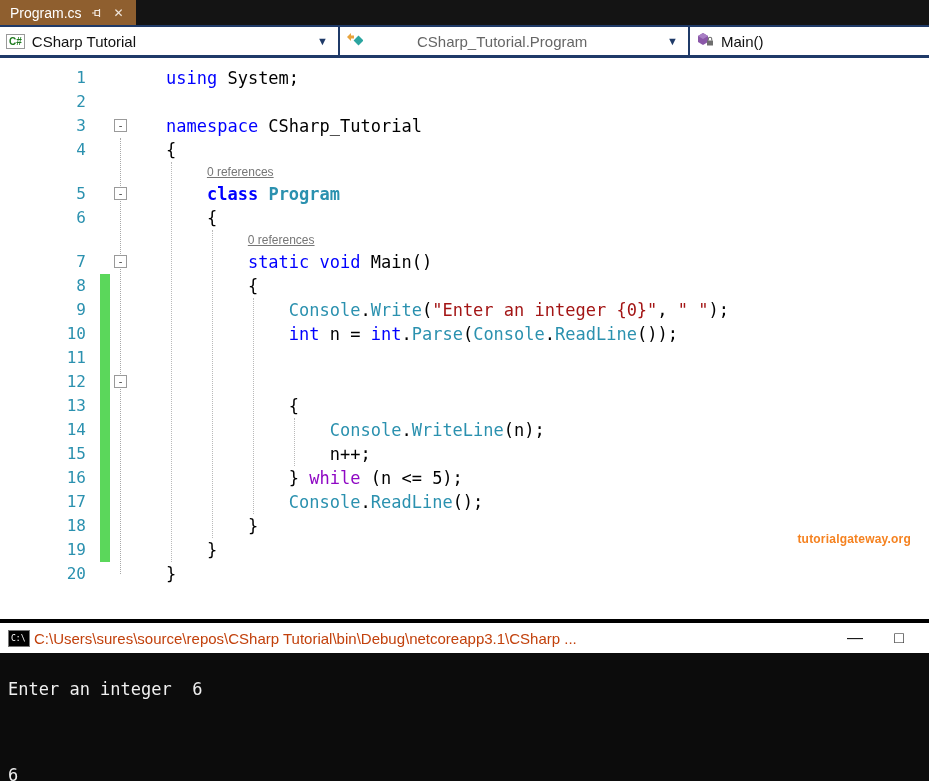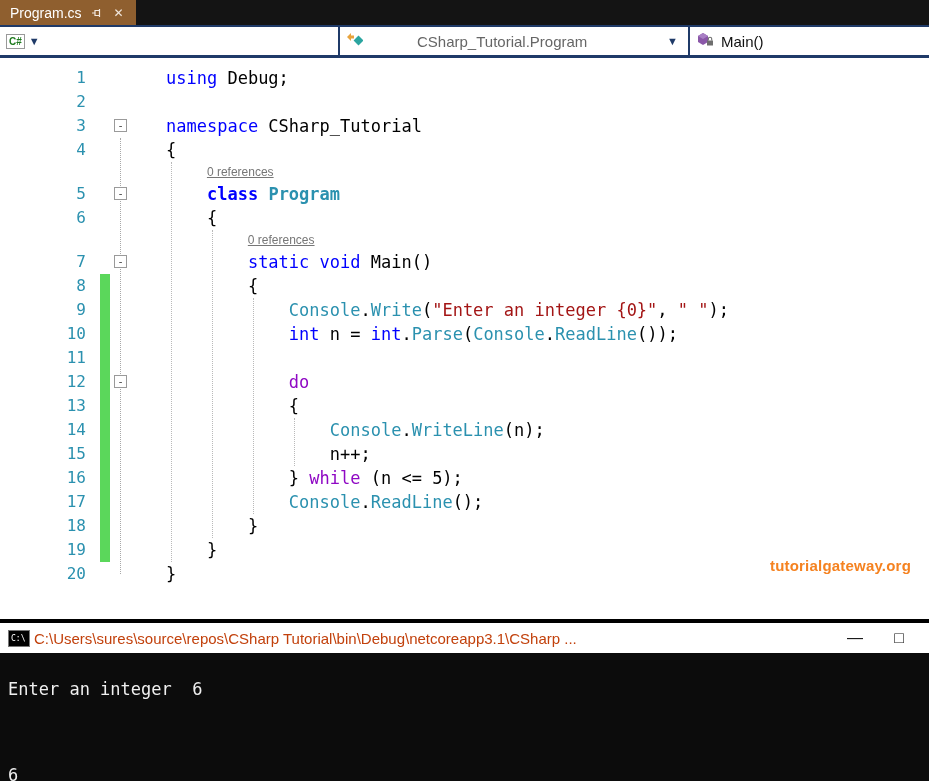--- a/index.html
+++ b/index.html
@@ -34,21 +34,21 @@
   .fold-box { position:absolute; left:4px; top:5px; width:13px; height:13px; border:1px solid #9a9a9a; background:#fff; color:#444; font-size:11px; line-height:11px; text-align:center; z-index:3; }
   .ln-code { font-family:"DejaVu Sans Mono", monospace; font-size:17px; white-space:pre; color:#000; }
   .refs-text { font-family:"Liberation Sans", sans-serif; font-size:12px; color:#767676;text-decoration:underline; }
   .tk-kw { color:var(--c-kw,#0000FF); }
   .tk-ctrl { color:var(--c-ctrl,#8F08C4); }
   .tk-cls { color:var(--c-cls,#2B91AF); }
   .tk-str { color:var(--c-str,#A31515); }
   .tk-pl { color:#000; }
   .guide { position:absolute; width:0; border-left:1px dotted #b9b9b9; z-index:1; }
   .outline-guide { position:absolute; width:0; border-left:1px dotted #a8a8a8; z-index:1; }
-  .watermark { position:absolute; top:499px; right:18px; font-size:15px; font-weight:bold; color:var(--c-watermark,#F58220); letter-spacing:0.2px; }
+  .watermark { position:absolute; top:474px; right:18px; font-size:12px; font-weight:bold; color:var(--c-watermark,#F58220); letter-spacing:0.2px; }
 
   
   .console-window { position:absolute; top:623px; left:0; width:929px; height:158px; }
   .console-titlebar { height:30px; background:#fff; display:flex; align-items:center; padding:0 8px; }
   .console-app-icon { width:22px; height:17px; background:#000; border:1px solid #777; color:#fff; font-family:"DejaVu Sans Mono", monospace; font-size:8px; line-height:15px; text-align:left; padding-left:2px; flex:0 0 auto; }
   .console-title { font-size:15px; color:#c2410c; margin-left:4px; white-space:nowrap; overflow:hidden; flex:1; }
   .win-btn { width:44px; text-align:center; font-size:16px; color:#111; flex:0 0 auto; cursor:default; }
   .console-body { height:128px; background:var(--c-console-bg,#0C0C0C); color:#f0f0f0; font-family:"DejaVu Sans Mono", monospace; font-size:17px; padding:6px 0 0 8px; }
   .con-line { height:25px; line-height:25px; white-space:pre;margin-top:18px; }
   .console-cursor { width:10px; height:16px; background:#f0f0f0; margin-top:4px; }
@@ -66,20 +66,21 @@
             <path d="M1 6 H4 M4 3.5 h4.5 v5 H4 z M8.5 2 v8" stroke="#f2e8de" stroke-width="1.2" fill="none"></path>
           </svg>
       </span>
       <span class="close-icon">✕</span>
     </div>
   </div>
 
   <div class="nav-bar">
     <div class="nav-sec" style="width:340px;">
       <span class="proj-icon">C#</span>
+      <span class="label">CSharp Tutorial</span>
       <span class="nav-arrow">▼</span>
     </div>
     <div class="nav-sec dim" style="width:350px;gap:47px;">
       <span>
         <svg width="17" height="14" viewBox="0 0 17 14">
             <path d="M1 5 l4-4 v2.5 h3 v3 h-3 V9 z" fill="#E8A33D"></path>
             <rect x="9" y="5" width="7" height="7" transform="rotate(45 12.5 8.5)" fill="#2BA5A0"></rect>
           </svg>
       </span>
       <span class="label">CSharp_Tutorial.Program</span>
@@ -102,21 +103,21 @@
     <div class="outline-guide" style="left:120px; top:80px; height:436px;"></div>
     <div class="guide" style="left:171px; top:104px; height:400px;"></div>
     <div class="guide" style="left:212px; top:172px; height:308px;"></div>
     <div class="guide" style="left:253px; top:240px; height:216px;"></div>
     <div class="guide" style="left:294px; top:360px; height:48px;"></div>
     <div id="editor-rows">
         <div class="ed-row">
           <div class="ln-num">1</div>
           <div class="ln-chg"></div>
           <div class="ln-fold"></div>
-          <pre class="ln-code" style="padding-left: 34px;"><span class="tk-kw">using</span><span class="tk-pl"> Debug;</span></pre>
+          <pre class="ln-code" style="padding-left: 34px;"><span class="tk-kw">using</span><span class="tk-pl"> System;</span></pre>
         </div>
         <div class="ed-row">
           <div class="ln-num">2</div>
           <div class="ln-chg"></div>
           <div class="ln-fold"></div>
           <pre class="ln-code" style="padding-left: 34px;"></pre>
         </div>
         <div class="ed-row">
           <div class="ln-num">3</div>
           <div class="ln-chg"></div>
@@ -187,21 +188,20 @@
           <div class="ln-num">11</div>
           <div class="ln-chg changed"></div>
           <div class="ln-fold"></div>
         </div>
         <div class="ed-row">
           <div class="ln-num">12</div>
           <div class="ln-chg changed"></div>
           <div class="ln-fold">
             <span class="fold-box">-</span>
           </div>
-          <pre class="ln-code" style="padding-left: 34px;"><span class="tk-pl">            </span><span class="tk-ctrl">do</span></pre>
         </div>
         <div class="ed-row">
           <div class="ln-num">13</div>
           <div class="ln-chg changed"></div>
           <div class="ln-fold"></div>
           <pre class="ln-code" style="padding-left: 34px;"><span class="tk-pl">            {</span></pre>
         </div>
         <div class="ed-row">
           <div class="ln-num">14</div>
           <div class="ln-chg changed"></div>

